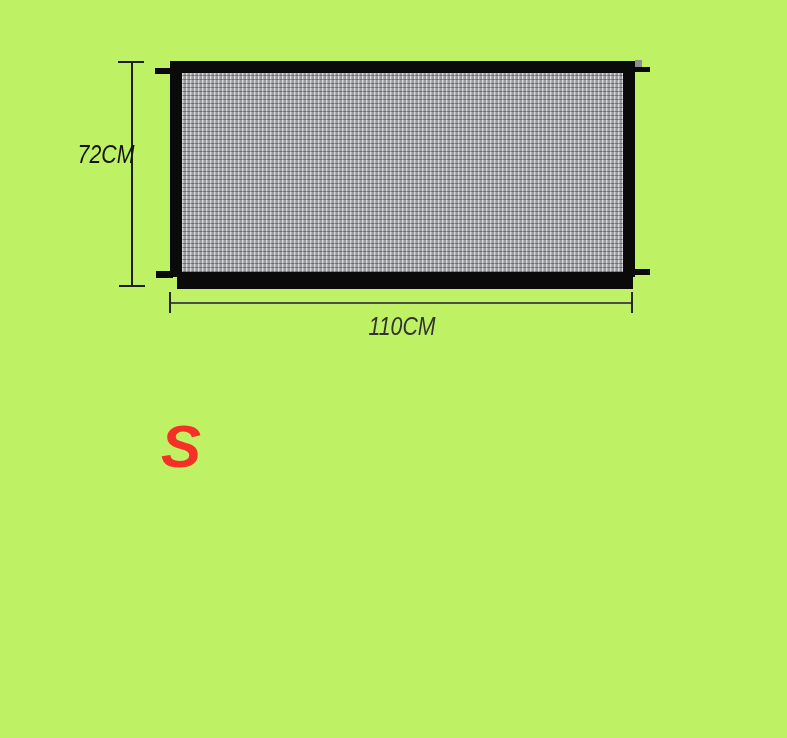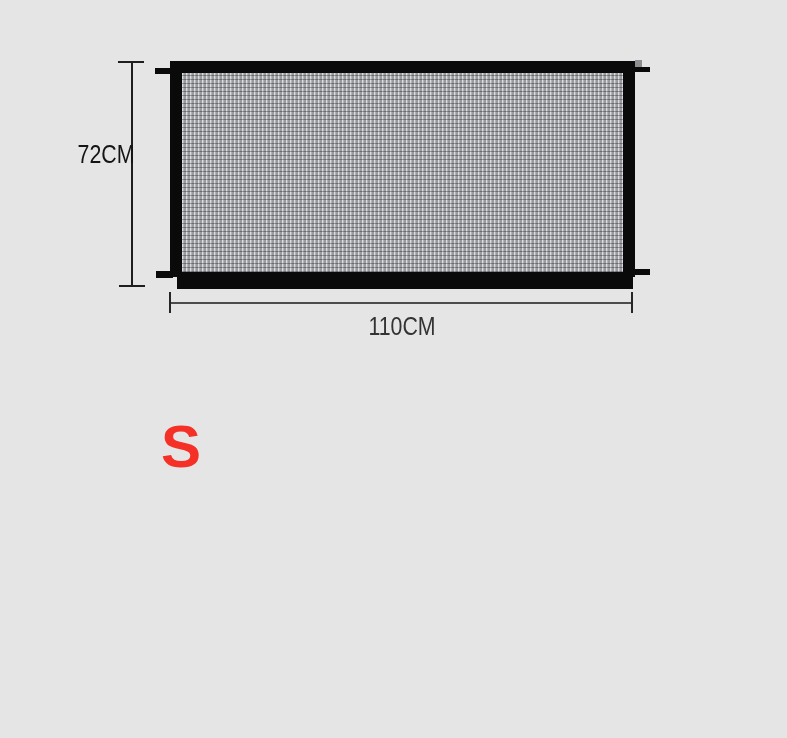--- a/index.html
+++ b/index.html
@@ -5,22 +5,23 @@
   html, body {
     margin: 0;
     padding: 0;
     background: #ffffff;
     font-family: "Liberation Sans", sans-serif;
   }
   .stage {
     position: relative;
     width: 787px;
     height: 738px;
-    background: #e5e5e5;
+    background: #bef264;
     overflow: hidden;
+    font-style: italic;
   }
   
   .gate-frame {
     position: absolute;
     left: 170px;
     top: 61px;
     width: 465px;
     height: 216px;
     box-sizing: border-box;
     border: 12px solid #0a0a0a;

